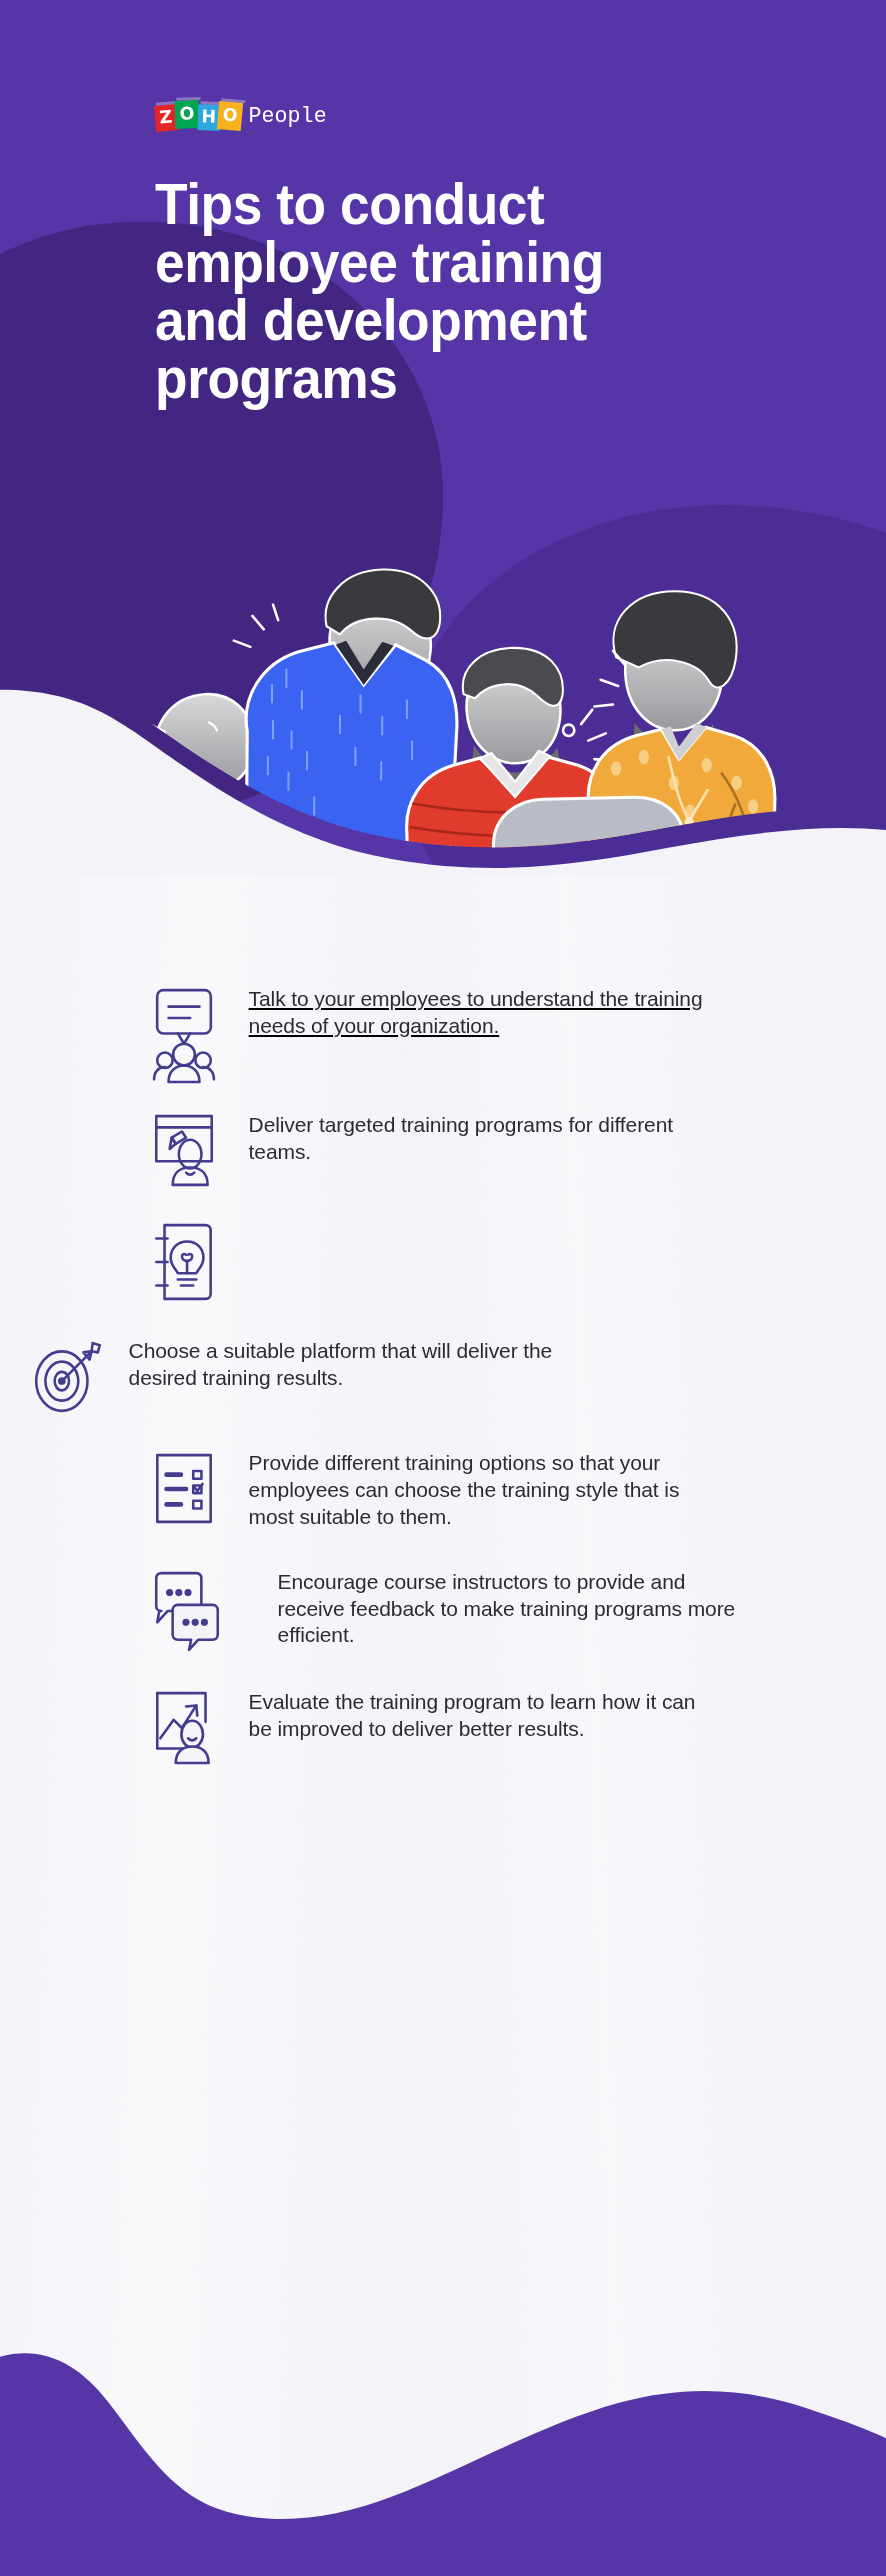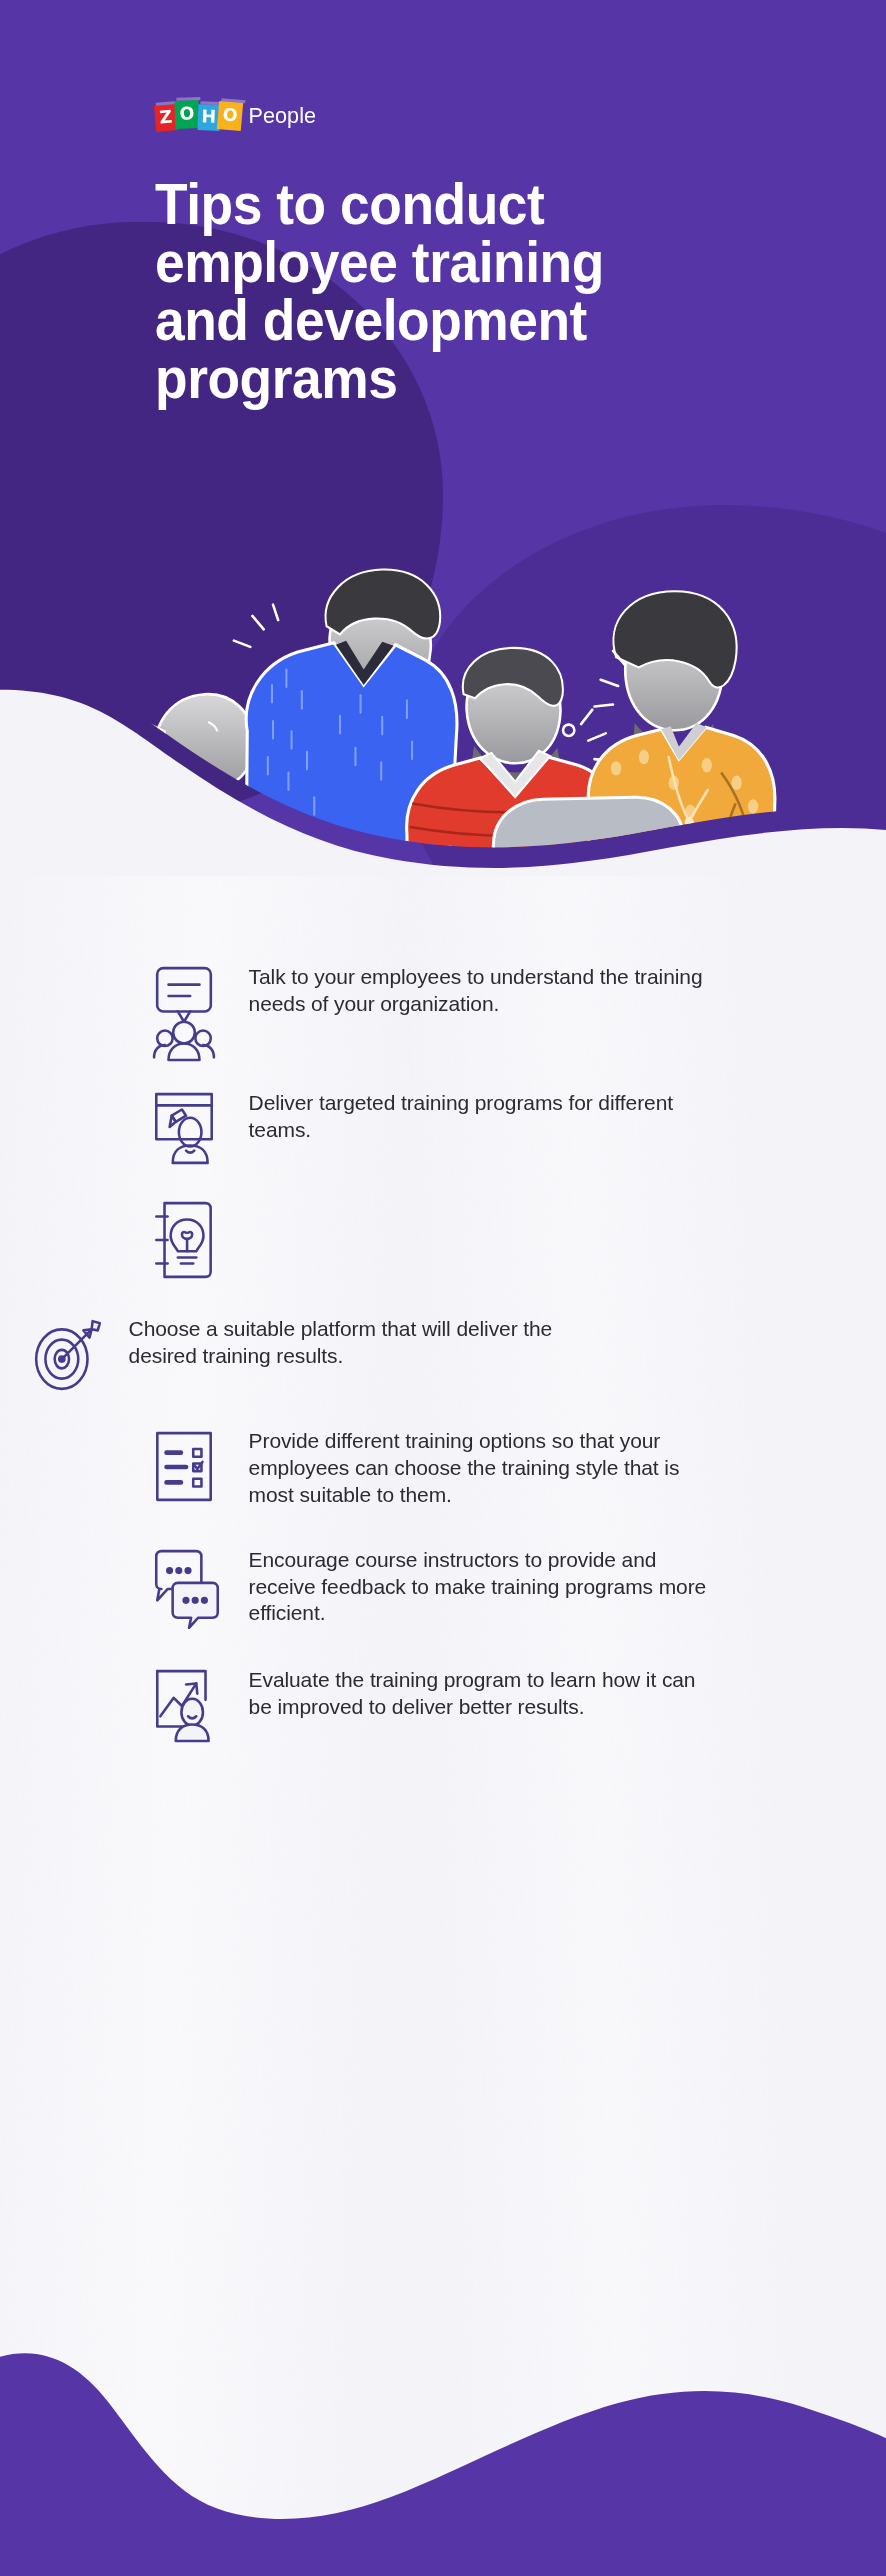--- a/index.html
+++ b/index.html
@@ -96,21 +96,21 @@
     position: absolute;
     top: -2.6px; left: 1.5px;
     width: 100%; height: 2.6px;
     background: rgba(255,255,255,.32);
   }
   .logo-word {
     color: #ffffff;
     font-size: 21.6px;
     font-weight: 400;
     letter-spacing: 0.1px;
-    font-family: Liberation Sans, sans-serif;
+    font-family: Liberation Mono, monospace;
   }
 
   
   .hero-title {
     position: absolute;
     left: 155px;
     top: 175px;
     width: 582px;
     z-index: 6;
     color: #ffffff;
@@ -157,26 +157,26 @@
     font-size: 21px;
     line-height: 1.28;
     font-weight: 400;
     max-width: 484px;
     padding-left: 19.6px;
     font-family: "Liberation Sans Narrow", "Liberation Sans", sans-serif;
     letter-spacing: -0.1px;
   }
 
   
-  .tip-1 { margin-top: 26px; }
+  .tip-1 { margin-top: 48px; text-decoration: underline; }
   .tip-2 { margin-top: 28px; }
   .tip-3 { margin-top: 32px; }
   .tip-4 { margin-top: 35px; padding-left: 32px; }
   .tip-5 { margin-top: 35px; }
-  .tip-6 { margin-top: 38px; }
+  .tip-6 { margin-top: 38px; gap: 29px; }
   .tip-7 { margin-top: 38px; }
 
   .tip-1 .tip-icon { align-self: center; }
 
   
   .footer-wave {
     position: absolute;
     left: 0; bottom: 0;
     width: 886px;
     height: 309px;

